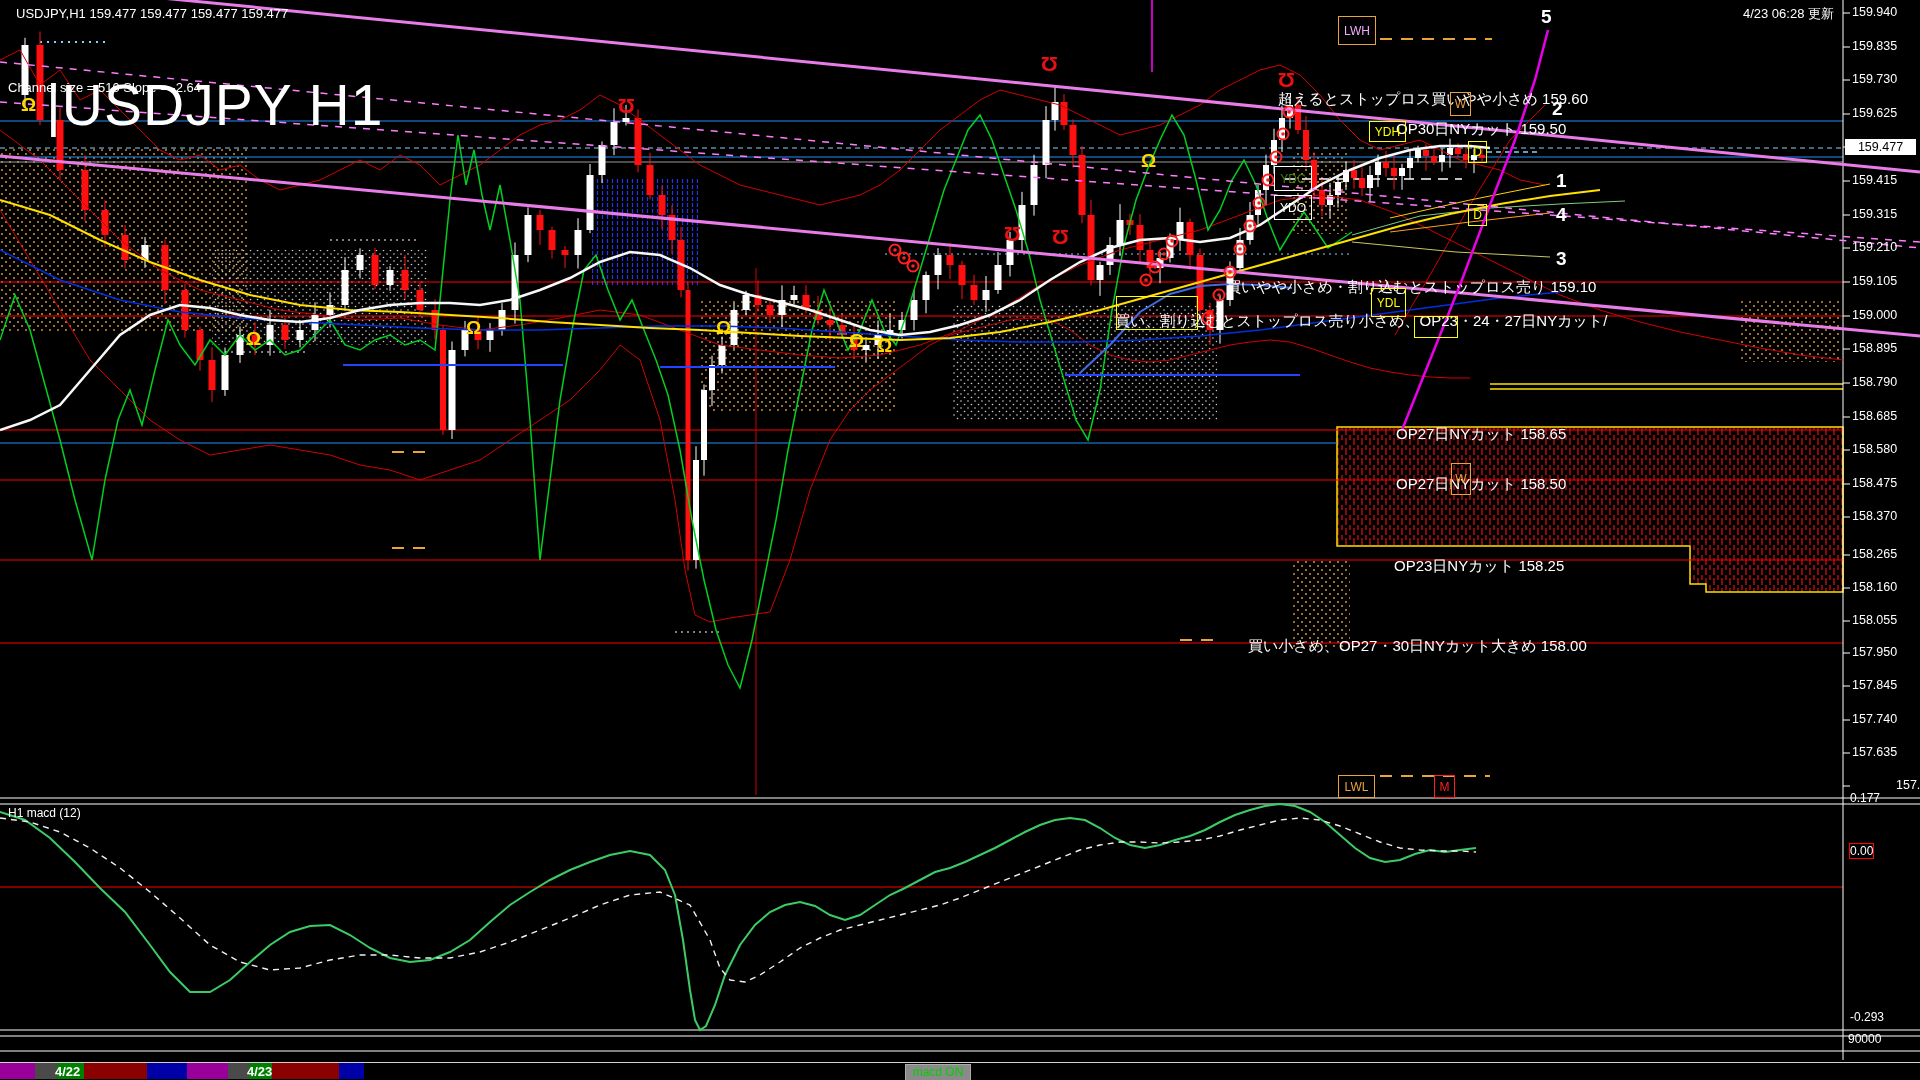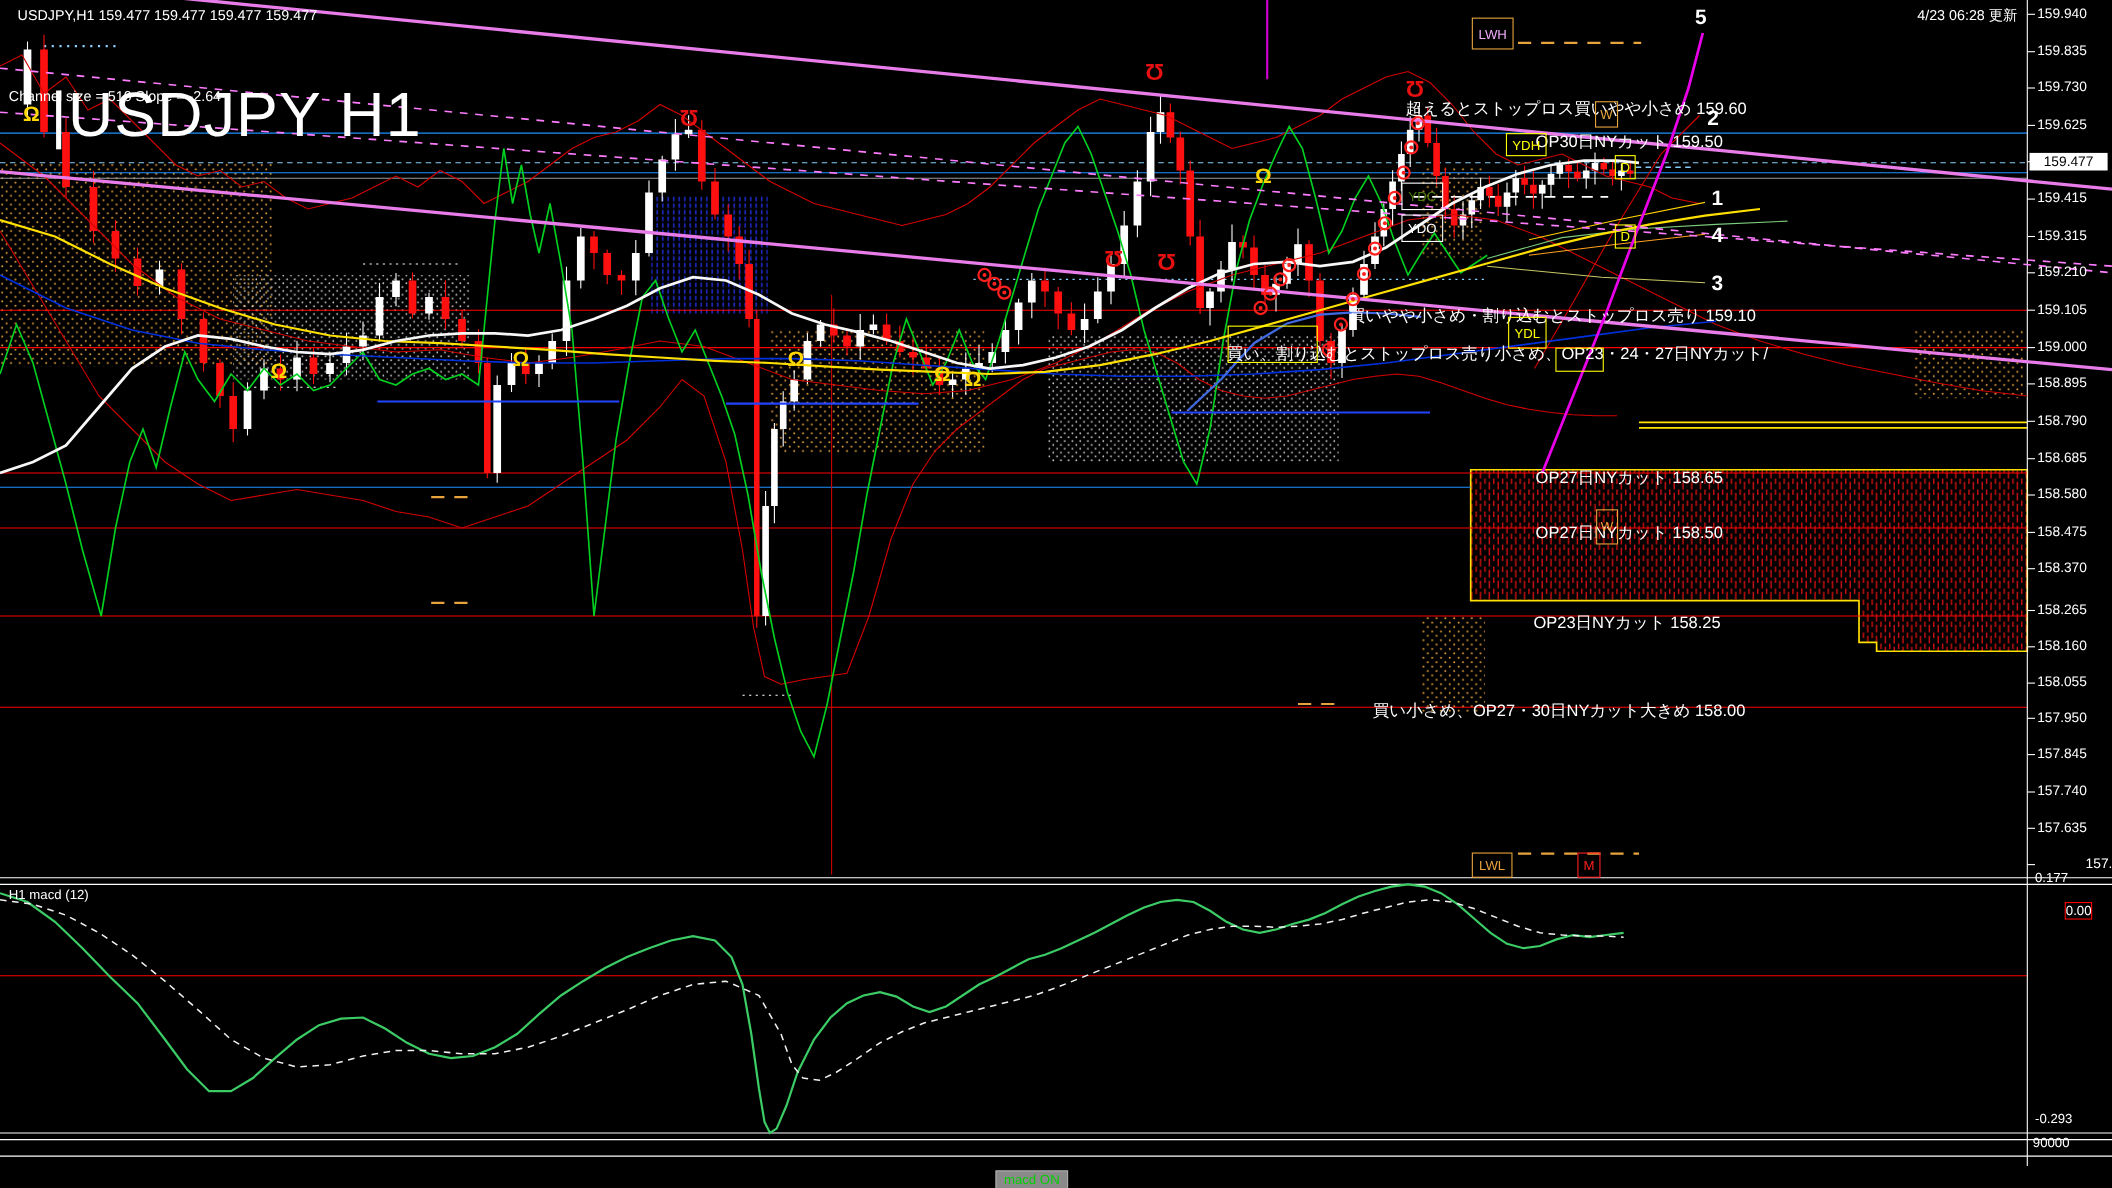--- a/index.html
+++ b/index.html
@@ -524,19 +524,33 @@
       <div class="tag-box" style="left: 1451px; top: 463px; width: 18px; height: 30px; border: 1px solid rgb(232, 163, 61); color: rgb(232, 163, 61);">W</div>
       <div class="tag-box" style="left: 1338px; top: 775px; width: 35px; height: 21px; border: 1px solid rgb(232, 163, 61); color: rgb(232, 163, 61);">LWL</div>
       <div class="tag-box" style="left: 1434px; top: 775px; width: 19px; height: 21px; border: 1px solid rgb(255, 32, 32); color: rgb(255, 32, 32);">M</div>
       <div class="tag-box" style="left: 1116px; top: 296px; width: 80px; height: 32px; border: 1px solid rgb(255, 255, 0); color: rgb(255, 255, 0);"></div>
       <div class="tag-box" style="left: 1414px; top: 316px; width: 42px; height: 20px; border: 1px solid rgb(255, 255, 0); color: rgb(255, 255, 0);"></div>
     </div>
 
   <div class="txt" id="macd-label">H1  macd (12)</div>
   <div id="macd-axis">
       <div class="txt macd-axis" style="top: 791px;">0.177</div>
-      <div class="txt macd-axis zero-tag" style="top: 821px; margin-left: 28px;">0.00</div>
+      <div class="txt macd-axis zero-tag" style="top: 844px;">0.00</div>
       <div class="txt macd-axis" style="top: 1010px;">-0.293</div>
     </div>
   <div class="txt" id="volume-label">90000</div>
 
+  <div id="timeline">
+      <div class="tl-seg" style="left: 0px; width: 35px; background: rgb(153, 0, 153);"></div>
+      <div class="tl-seg" style="left: 35px; width: 22px; background: rgb(74, 74, 74);"></div>
+      <div class="tl-seg" style="left: 57px; width: 27px; background: rgb(0, 128, 0);"></div>
+      <div class="tl-seg" style="left: 84px; width: 63px; background: rgb(139, 0, 0);"></div>
+      <div class="tl-seg" style="left: 147px; width: 40px; background: rgb(0, 0, 168);"></div>
+      <div class="tl-seg" style="left: 187px; width: 41px; background: rgb(153, 0, 153);"></div>
+      <div class="tl-seg" style="left: 228px; width: 21px; background: rgb(74, 74, 74);"></div>
+      <div class="tl-seg" style="left: 249px; width: 23px; background: rgb(0, 128, 0);"></div>
+      <div class="tl-seg" style="left: 272px; width: 67px; background: rgb(139, 0, 0);"></div>
+      <div class="tl-seg" style="left: 339px; width: 25px; background: rgb(0, 0, 168);"></div>
+      <div class="tl-label" style="left: 55px;">4/22</div>
+      <div class="tl-label" style="left: 247px;">4/23</div>
+    </div>
   <div id="macd-btn" style="left: 905px; top: 1064px; width: 64px; height: 16px;">macd ON</div>
 </div>
 
 </body></html>

